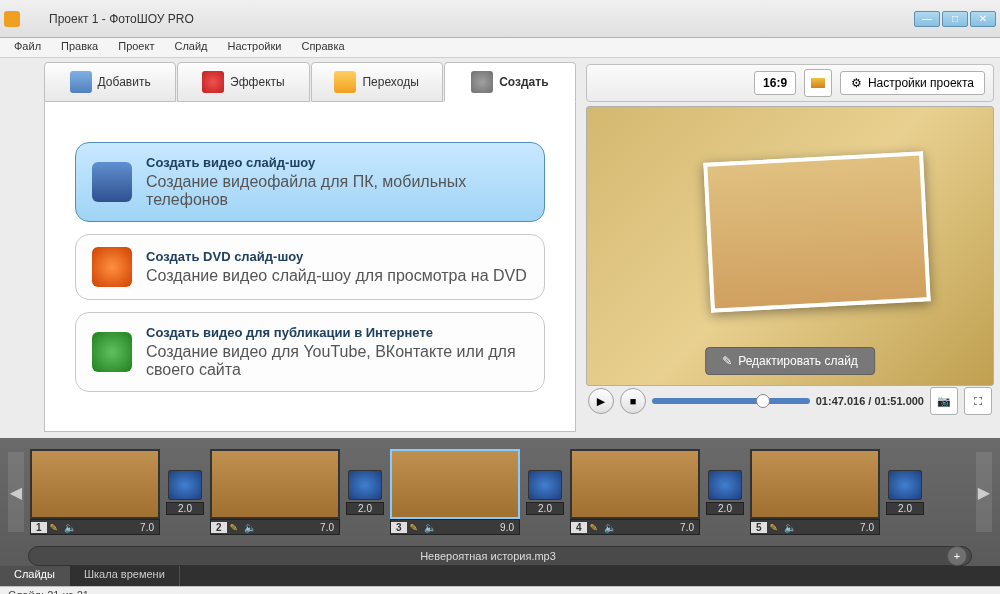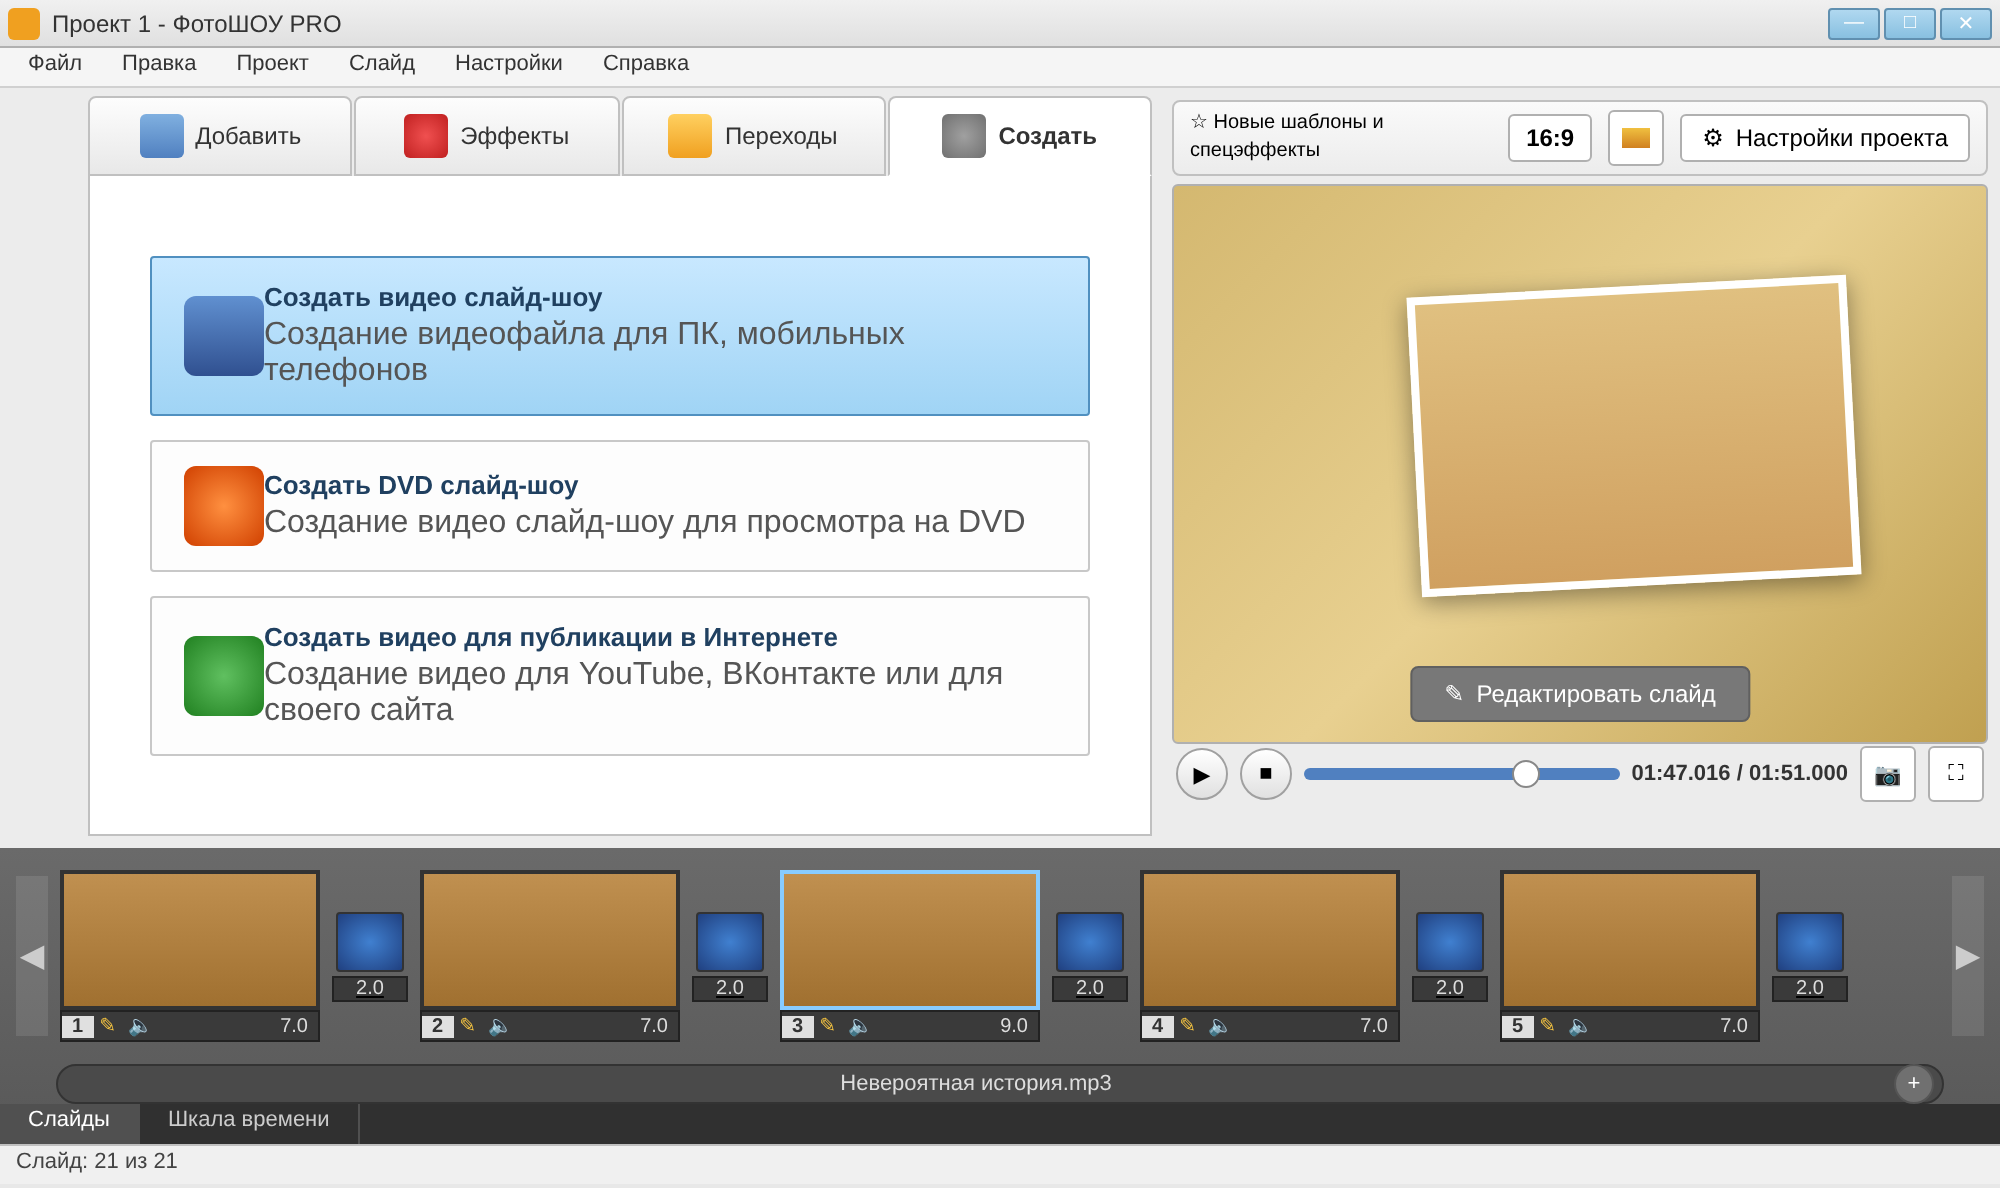--- a/index.html
+++ b/index.html
@@ -1,36 +1,36 @@
 <!DOCTYPE html>
 <html><head>
 <meta charset="utf-8">
 <style>
 * { margin: 0; padding: 0; box-sizing: border-box; font-family: Tahoma, Arial, sans-serif; }
 body { width: 1000px; height: 594px; background: #e8e8e8; overflow: hidden; font-size: 11px; }
 
-.titlebar { height: 24px; background: linear-gradient(#f0f0f0, #e0e0e0); display: flex; align-items: center; padding: 0 4px; border-bottom: 1px solid #b0b0b0; }
+.titlebar { height: 38px; background: linear-gradient(#f0f0f0, #e0e0e0); display: flex; align-items: center; padding: 0 4px; border-bottom: 1px solid #b0b0b0; gap: 23px; }
 .titlebar .app-icon { width: 16px; height: 16px; background: #f0a020; border-radius: 3px; margin-right: 6px; }
 .titlebar .title { flex: 1; font-size: 12px; color: #333; }
 .win-btns { display: flex; gap: 2px; }
 .win-btn { width: 26px; height: 16px; background: linear-gradient(#b0d8f0, #88c0e0); border: 1px solid #6090b0; border-radius: 2px; display: flex; align-items: center; justify-content: center; font-size: 10px; color: #fff; cursor: pointer; }
 
 .menubar { height: 20px; background: #f5f5f5; display: flex; padding: 0 4px; border-bottom: 1px solid #d0d0d0; }
 .menu-item { padding: 2px 10px; font-size: 11px; color: #333; cursor: pointer; }
 
 .main-area { display: flex; height: 380px; background: #ececec; }
 
 .left-panel { width: 540px; padding: 4px; margin-left: 40px; }
 .tabs { display: flex; height: 40px; gap: 1px; }
 .tab { flex: 1; background: linear-gradient(#fdfdfd, #e8e8e8); border: 1px solid #c0c0c0; border-radius: 4px 4px 0 0; display: flex; align-items: center; justify-content: center; gap: 6px; cursor: pointer; font-size: 12px; color: #333; }
 .tab.active { background: #fff; border-bottom-color: #fff; font-weight: bold; }
 .tab-icon { width: 22px; height: 22px; border-radius: 3px; }
 .tab-content { background: #fff; border: 1px solid #c0c0c0; border-top: none; height: 330px; padding: 40px 30px; }
 
-.option-card { display: flex; align-items: center; border: 1px solid #c8c8c8; border-radius: 2px; padding: 12px 16px; margin-bottom: 12px; background: #fdfdfd; cursor: pointer; }
+.option-card { display: flex; align-items: center; gap: 14px; border: 1px solid #c8c8c8; border-radius: 14px; padding: 12px 16px; margin-bottom: 12px; background: #fdfdfd; cursor: pointer; }
 .option-card.selected { background: linear-gradient(#c8e8ff, #a0d4f5); border-color: #5090c0; }
 .option-icon { width: 40px; height: 40px; border-radius: 6px; flex-shrink: 0; }
 .option-title { font-size: 13px; font-weight: bold; color: #204060; margin-bottom: 3px; }
 .option-desc { font-size: 16px; color: #555; }
 
 .right-panel { flex: 1; padding: 6px; }
 .info-bar { display: flex; align-items: center; height: 38px; background: linear-gradient(#fafafa,#ececec); border: 1px solid #c0c0c0; border-radius: 4px; padding: 0 8px; gap: 8px; margin-bottom: 4px; }
 .info-text { flex: 1; font-size: 10px; line-height: 14px; }
 .info-text a { color: #0050c0; text-decoration: underline; }
 .aspect-btn { border: 1px solid #b0b0b0; background: #fff; padding: 4px 8px; border-radius: 3px; font-size: 12px; font-weight: bold; cursor: pointer; }
@@ -49,21 +49,21 @@
 
 .timeline-area { height: 148px; background: linear-gradient(#6a6a6a,#585858); }
 .timeline-scroll { display: flex; align-items: center; height: 108px; padding: 8px; gap: 6px; position: relative; }
 .nav-arrow { width: 16px; height: 80px; background: rgba(255,255,255,0.1); display: flex; align-items: center; justify-content: center; color: #ccc; cursor: pointer; font-size: 16px; }
 .slide-item { width: 130px; }
 .slide-thumb { width: 130px; height: 70px; border: 2px solid #333; background: linear-gradient(#c09050,#a07030); position: relative; }
 .slide-thumb.selected { border: 2px solid #88ccff; }
 .slide-meta { display: flex; align-items: center; height: 16px; background: #3a3a3a; border: 1px solid #222; font-size: 10px; color: #ddd; }
 .slide-num { background: #e0e0e0; color: #333; font-weight: bold; padding: 0 5px; }
 .slide-dur { margin-left: auto; padding: 0 5px; }
-.trans-item { width: 38px; text-align: center; text-decoration: underline; }
+.trans-item { width: 38px; text-align: center; }
 .trans-thumb { width: 34px; height: 30px; border: 1px solid #333; background: radial-gradient(#4080d0,#204080); border-radius: 2px; margin: 0 auto; }
 .trans-dur { font-size: 10px; color: #ddd; background: #3a3a3a; border: 1px solid #222; margin-top: 2px; }
 
 .audio-track { height: 20px; margin: 0 28px; background: #4a4a4a; border: 1px solid #333; border-radius: 10px; display: flex; align-items: center; position: relative; }
 .audio-label { flex: 1; text-align: center; color: #ddd; font-size: 11px; }
 .audio-add { width: 20px; height: 20px; border-radius: 50%; background: #707070; border: 1px solid #555; color: #fff; display: flex; align-items: center; justify-content: center; margin-right: 4px; cursor: pointer; }
 
 .view-tabs { display: flex; height: 20px; background: #303030; }
 .view-tab { padding: 2px 14px; font-size: 11px; color: #ccc; cursor: pointer; border-right: 1px solid #505050; }
 .view-tab.active { background: #505050; color: #fff; text-align: center; }
@@ -144,21 +144,20 @@
           <div class="option-title">Создать видео для публикации в Интернете</div>
           <div class="option-desc">Создание видео для YouTube, ВКонтакте или для своего сайта</div>
         </div>
       </div>
     </div>
   </div>
 
   <div class="right-panel">
     <div class="info-bar">
       <div class="info-text">
-        <div>☆ <span>Новые шаблоны и спецэффекты</span></div>
       </div>
       <div class="aspect-btn">16:9</div>
       <div class="icon-btn">
           <span style="width:14px;height:10px;background:linear-gradient(#f0c040,#d08020);display:block;"></span>
         </div>
       <div class="settings-btn">
           <span>⚙</span>
           <span>Настройки проекта</span>
         </div>
     </div>

